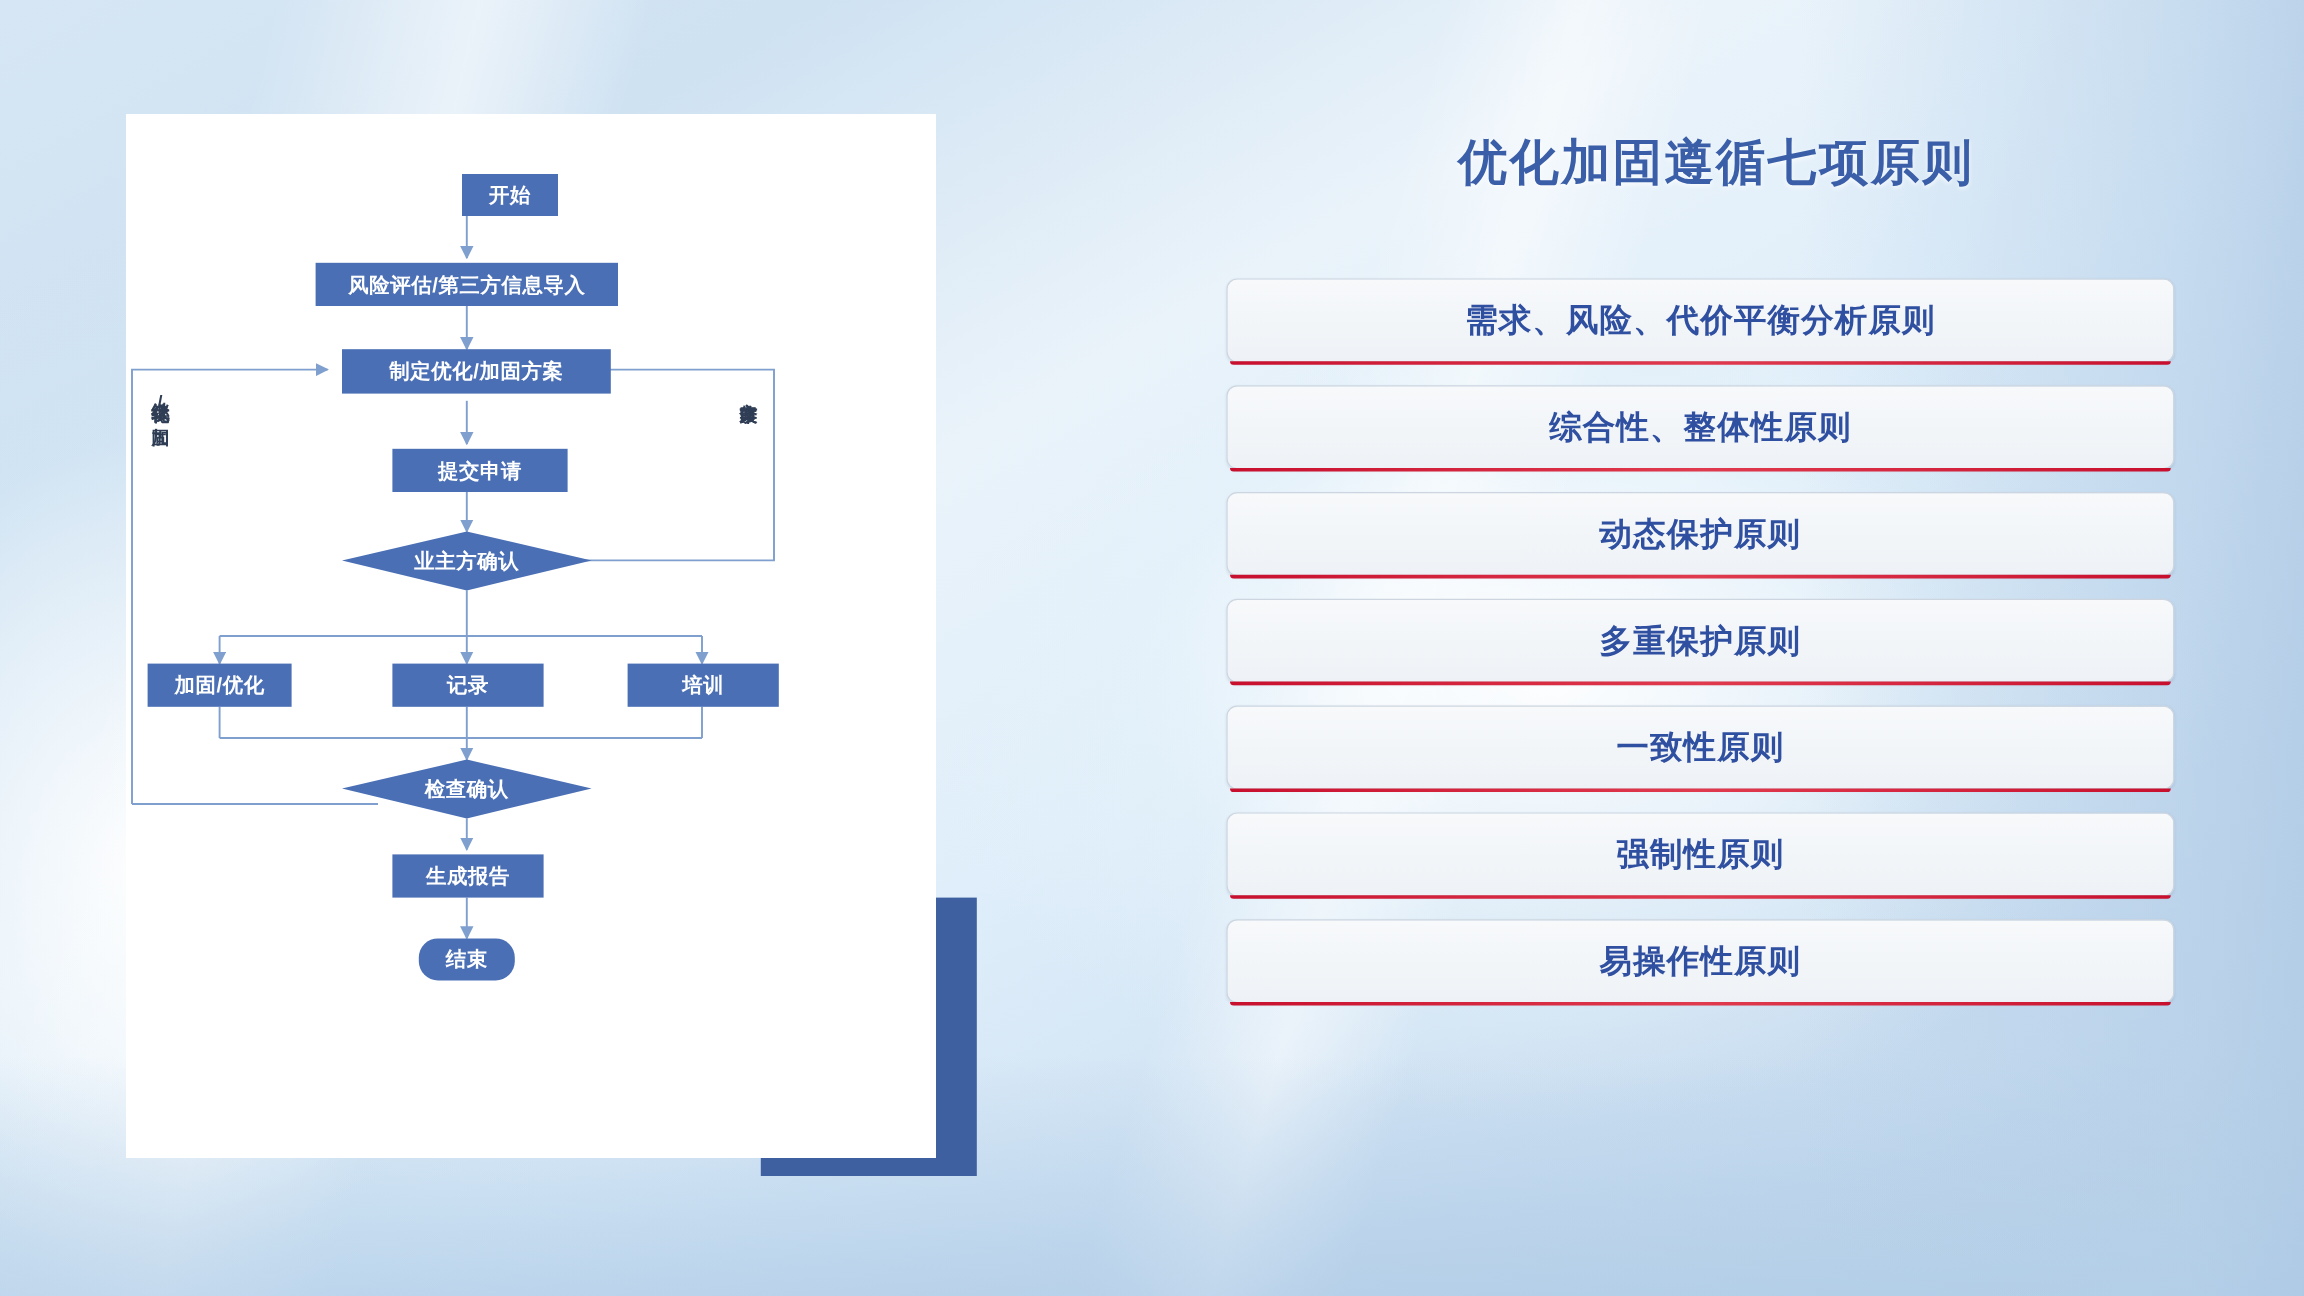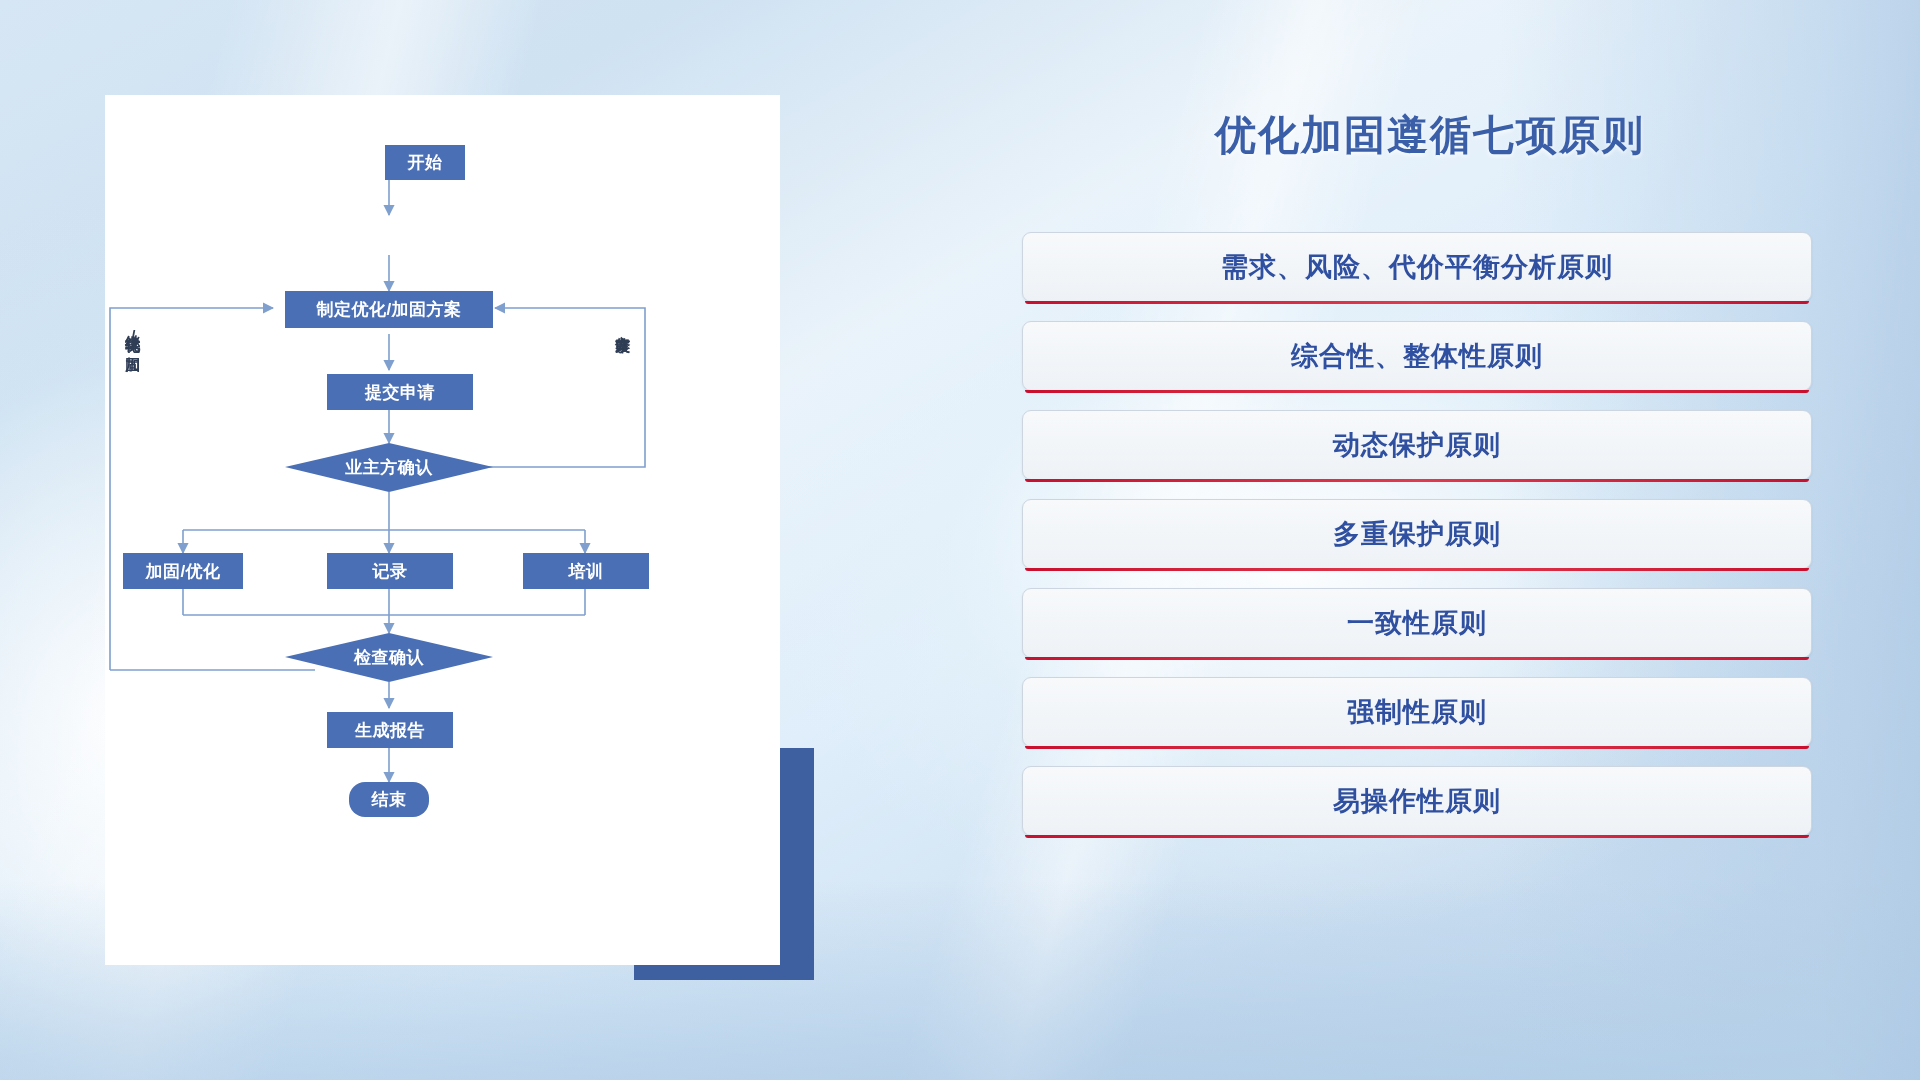--- a/index.html
+++ b/index.html
@@ -218,22 +218,25 @@
       <g fill="#4a6fb5">
         <polygon points="284,348 388,372 284,397 180,372"></polygon>
         <polygon points="284,538 388,562 284,587 180,562"></polygon>
       </g>
     </svg>
 
     <div class="node rect" style="left:244px; top:50px; width:80px; height:35px;margin-left:36px;">
       <span>开始</span>
     </div>
 
-
-    <div class="node rect" style="left:180px; top:196px; width:208px; height:37px;">
+    <div class="node rect" style="left:158px; top:124px; width:252px; height:36px;">
+      <span>风险评估/第三方信息导入</span>
+    </div>
+
+    <div class="node rect" style="left:180px; top:196px; width:224px; height:37px;">
       <span>制定优化/加固方案</span>
     </div>
 
     <div class="node rect" style="left:222px; top:279px; width:146px; height:36px;">
       <span>提交申请</span>
     </div>
 
     <div class="node diamond-label" style="left:204px; top:355px; width:160px; height:34px;">
       <span>业主方确认</span>
     </div>

